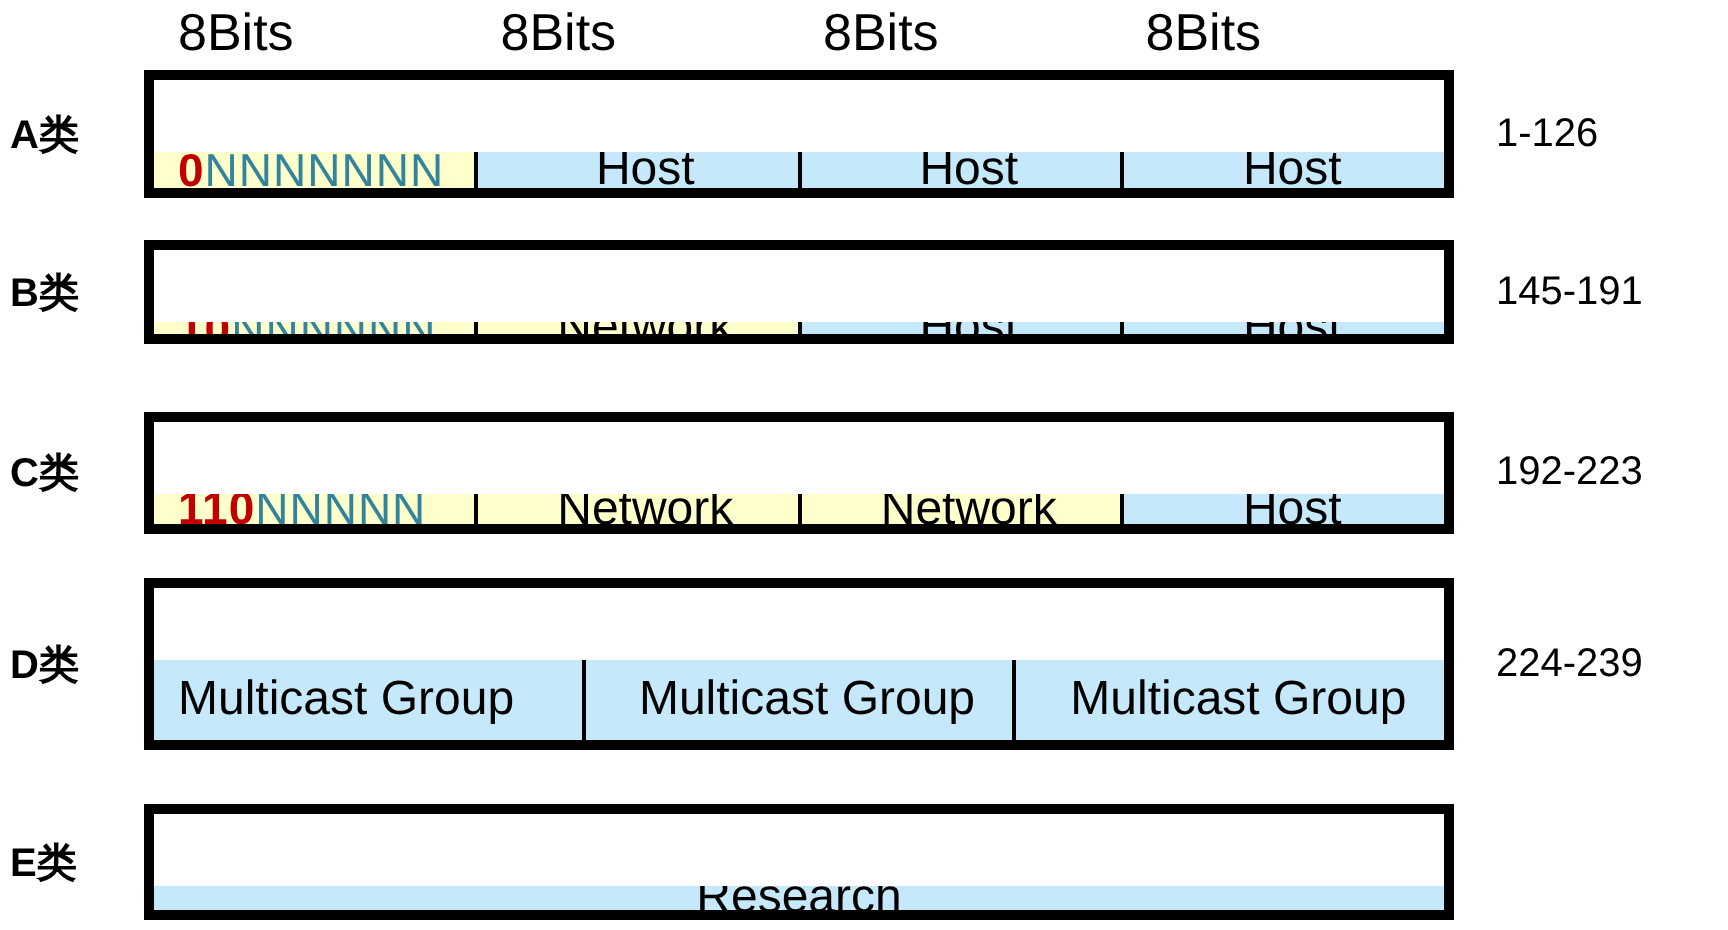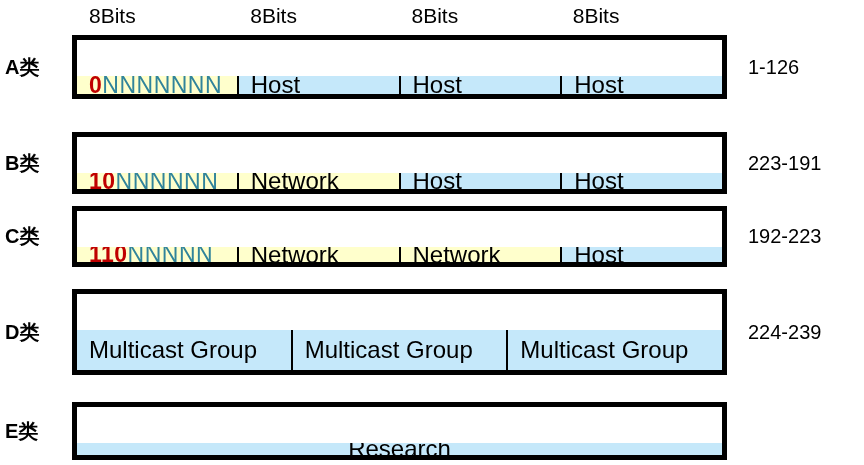--- a/index.html
+++ b/index.html
@@ -27,21 +27,21 @@
     height: 26px;
     display: flex;
     box-sizing: border-box;
     padding-left: 5px;
     padding-right: 5px;
   }
   .hdr .bitlab {
     flex: 1 1 0;
     box-sizing: border-box;
     padding-left: 12px;
-    font-size: 21px;
+    font-size: 26px;
     color: #000;
     line-height: 26px;
   }
   .row { position: absolute; left: 0; width: 864px; }
   .rowlabel {
     position: absolute;
     left: 5px;
     top: 0;
     height: 100%;
     display: flex;
@@ -68,21 +68,21 @@
     align-items: center;
     box-sizing: border-box;
     padding-left: 12px;
     padding-right: 4px;
     font-size: 24px;
     color: #000;
     line-height: 1.15;
     overflow: hidden;
     margin-top: 36px;
   }
-  .cell + .cell { border-left: 2px solid var(--border); }
+  .cell + .cell { border-left: 2px solid var(--border); justify-content: center; }
   .cell.center { justify-content: center; padding-left: 0; padding-right: 0; }
   .bg-yellow { background: var(--yellow); }
   .bg-blue { background: var(--blue); }
   .bits { font-size: 23px; white-space: nowrap; letter-spacing: 0.5px; }
   .bits .prefix { color: var(--red); font-weight: bold; }
   .bits .letters { color: var(--teal); }
   .range {
     position: absolute;
     left: 748px;
     top: 0;
@@ -118,37 +118,37 @@
       <div class="cell bg-blue">
           <span>Host</span>
         </div>
       <div class="cell bg-blue">
           <span>Host</span>
         </div>
     </div>
     <div class="range">1-126</div>
   </div>
 
-  <div class="row" style="top:132px;height:62px">
+  <div class="row" style="top:120px;height:52px">
     <div class="rowlabel">B类</div>
     <div class="box">
       <div class="cell bg-yellow">
         <span class="bits"><span class="prefix">10</span><span class="letters">NNNNNN</span></span>
       </div>
       <div class="cell bg-yellow">
           <span>Network</span>
         </div>
       <div class="cell bg-blue">
           <span>Host</span>
         </div>
       <div class="cell bg-blue">
           <span>Host</span>
         </div>
     </div>
-    <div class="range">223-191</div>
+    <div class="range">145-191</div>
   </div>
 
   <div class="row" style="top:206px;height:61px">
     <div class="rowlabel">C类</div>
     <div class="box">
       <div class="cell bg-yellow">
         <span class="bits"><span class="prefix">110</span><span class="letters">NNNNN</span></span>
       </div>
       <div class="cell bg-yellow">
           <span>Network</span>

